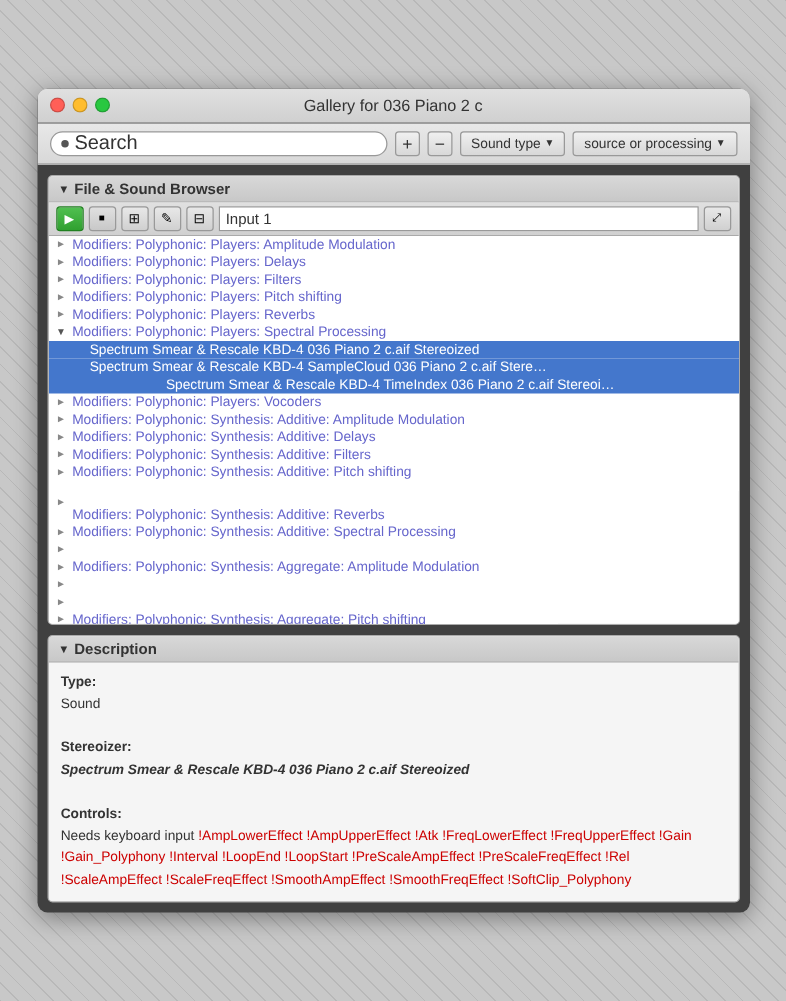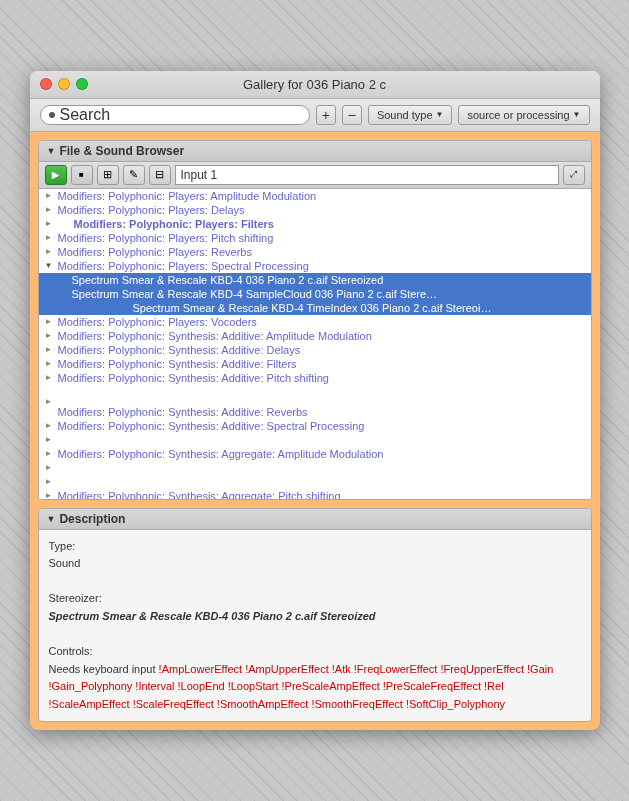--- a/index.html
+++ b/index.html
@@ -7,21 +7,21 @@
       background: #c0c0c0;
       background-image: repeating-linear-gradient(45deg, #b8b8b8 0px, #b8b8b8 1px, #c8c8c8 1px, #c8c8c8 10px);
       display: flex;
       align-items: center;
       justify-content: center;
       min-height: 100vh;
       font-family: -apple-system, 'Helvetica Neue', Arial, sans-serif;
     }
     .window {
       width: 570px;
-      background: #fdba74;
+      background: #404040;
       border-radius: 8px;
       box-shadow: 0 4px 20px rgba(0,0,0,0.4), inset 0 1px 0 rgba(255,255,255,0.8);
       overflow: hidden;
     }
     .titlebar {
       background: linear-gradient(to bottom, #e0e0e0, #d0d0d0);
       height: 28px;
       display: flex;
       align-items: center;
       padding: 0 10px;
@@ -232,21 +232,21 @@
       border-radius: 4px;
       overflow: hidden;
     }
     .desc-content {
       padding: 8px 10px;
       font-size: 11px;
       color: #333;
       line-height: 1.6;
     }
     .desc-label {
-      font-weight: normal;
+      font-weight: bold;
       text-align: right;
     }
     .desc-value {
       color: #333;
     }
     .desc-bold {
       font-weight: bold;
       font-style: italic;
     }
     .desc-red {
@@ -305,21 +305,21 @@
     <div class="tree-item" style="padding-left: 4px;">
           <span class="tree-arrow" style="color:#888">►</span>
           <span style="margin-left:3px;">Modifiers: Polyphonic:  Players: Amplitude Modulation</span>
         </div>
         <div class="tree-item" style="padding-left: 4px;">
           <span class="tree-arrow" style="color:#888">►</span>
           <span style="margin-left:3px;">Modifiers: Polyphonic:  Players: Delays</span>
         </div>
         <div class="tree-item" style="padding-left: 4px;">
           <span class="tree-arrow" style="color:#888">►</span>
-          <span style="margin-left:19px;font-weight:bold;">Modifiers: Polyphonic:  Players: Filters</span>
+          <span style="margin-left:3px;">Modifiers: Polyphonic:  Players: Filters</span>
         </div>
         <div class="tree-item" style="padding-left: 4px;">
           <span class="tree-arrow" style="color:#888">►</span>
           <span style="margin-left:3px;">Modifiers: Polyphonic:  Players: Pitch shifting</span>
         </div>
         <div class="tree-item" style="padding-left: 4px;">
           <span class="tree-arrow" style="color:#888">►</span>
           <span style="margin-left:3px;">Modifiers: Polyphonic:  Players: Reverbs</span>
         </div>
         <div class="tree-item" style="padding-left: 4px;">

